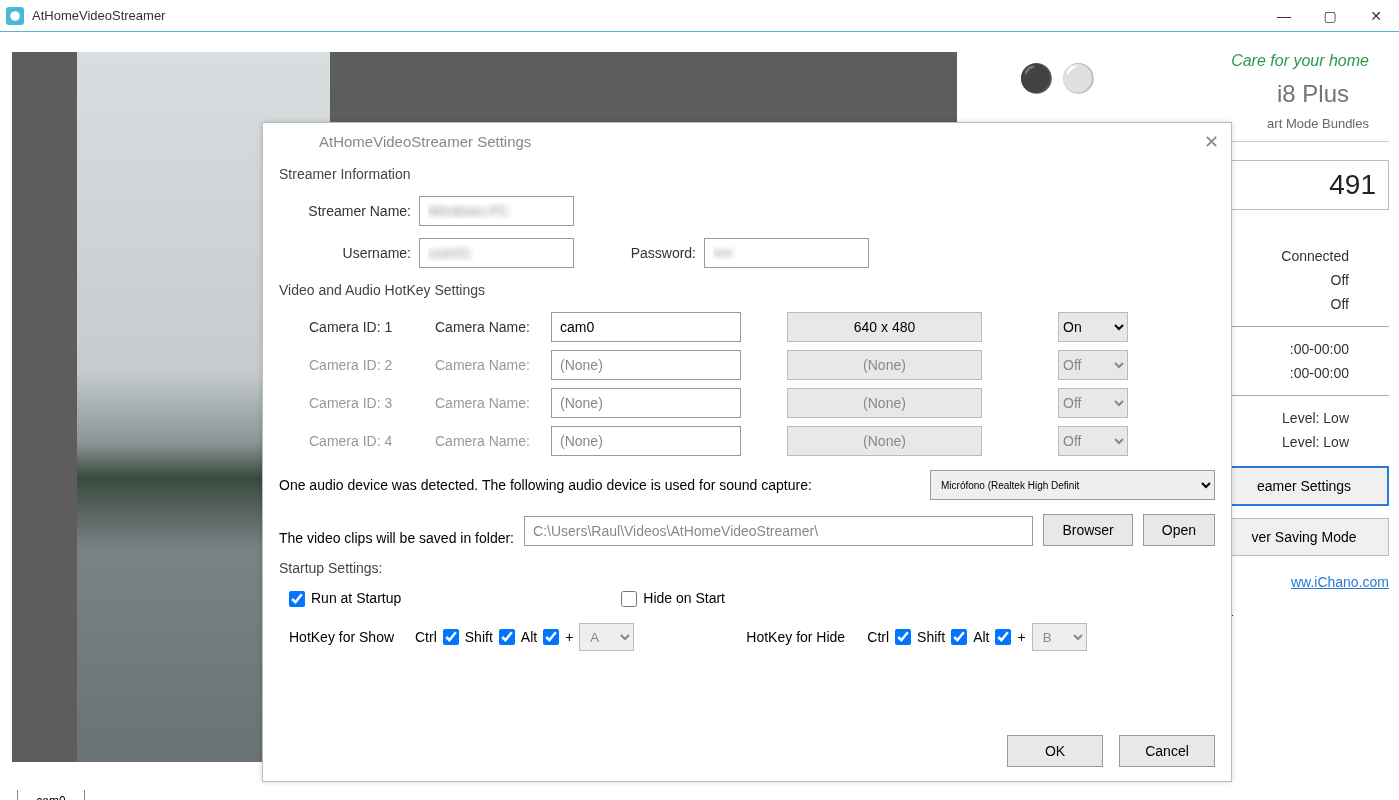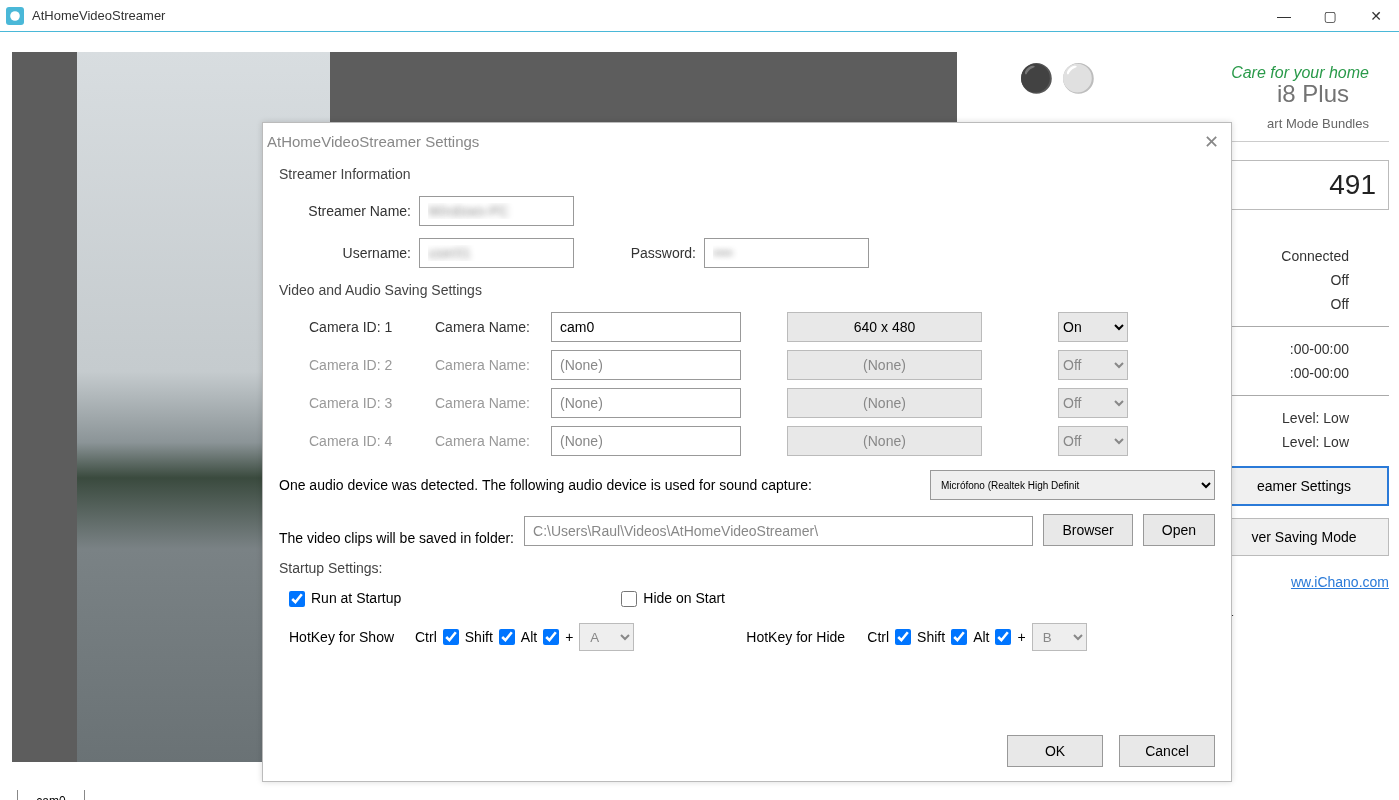--- a/index.html
+++ b/index.html
@@ -15,37 +15,37 @@
 
 
 .main { position: absolute; top: 32px; left: 0; right: 0; bottom: 0; }
 .video-area { position: absolute; left: 12px; top: 20px; width: 945px; height: 710px; background: #5d5d5d; }
 .video-feed { position: absolute; left: 65px; top: 0; width: 253px; height: 710px; background: linear-gradient(to bottom, #d8dde0 0%, #c5cbce 45%, #8b9497 55%, #3a4a3e 60%, #7a8285 70%, #6a7275 100%); overflow: hidden; }
 .cam-tab { position: absolute; left: 17px; top: 758px; width: 68px; height: 25px; border: 1px solid #888; border-top: none; background: #fff; font-size: 12px; text-align: center; line-height: 23px; }
 
 
 .right-panel { position: absolute; right: 10px; top: 20px; width: 390px; }
 .ad-banner { height: 90px; border-bottom: 1px solid #ccc; position: relative; background: #fff; padding: 6px; }
-.ad-banner .care { color: #2a9a4a; font-style: italic; font-size: 16px; position: absolute; right: 20px; top: 12px; }
+.ad-banner .care { color: #2a9a4a; font-style: italic; font-size: 16px; position: absolute; right: 20px; top: 0; }
 .ad-banner .i8 { color: #737373; font-size: 24px; font-weight: normal; position: absolute; right: 40px; top: 28px; }
 .ad-banner .bundle { color: #666; font-size: 13px; position: absolute; right: 20px; top: 64px; }
 .ad-banner .dots { position: absolute; left: 20px; top: 10px; font-size: 28px; }
 .cid-box { border: 1px solid #bbb; margin-top: 18px; padding: 8px 12px; font-size: 28px; text-align: right; color: #222; }
 .status-box { margin-top: 10px; font-size: 14px; color: #333; }
 .status-box .lbl { padding: 4px 0; }
 .status-box .val { text-align: right; padding: 4px 40px 4px 0; }
 .status-divider { border-top: 1px solid #aaa; margin: 10px 0; }
 .side-btn { display: block; width: 170px; margin-left: auto; margin-top: 12px; padding: 10px; border: 1px solid #bbb; background: #f0f0f0; font-size: 14px; text-align: center; }
 .side-btn.active { border: 2px solid #2a7ad8; }
 .side-link { display: block; text-align: right; margin-top: 18px; color: #2a7ad8; font-size: 14px; text-decoration: underline; }
 .version { text-align: center; margin-top: 14px; font-size: 13px; color: #333; }
 
 
 .modal { position: absolute; left: 262px; top: 90px; width: 970px; height: 660px; background: #fff; border: 1px solid #bbb; box-shadow: 0 0 6px rgba(0,0,0,0.15); }
-.modal-title { padding: 10px 4px; font-size: 15px; color: #888; position: relative; }
+.modal-title { padding: 10px 16px; font-size: 15px; color: #888; position: relative; margin-left: 40px; }
 .modal-close { position: absolute; right: 12px; top: 8px; font-size: 18px; color: #888; cursor: pointer; }
 .fieldset { margin: 6px 16px 14px; }
 .legend { font-size: 14px; color: #444; margin-bottom: 14px; }
 .row { display: flex; align-items: center; margin-bottom: 12px; font-size: 14px; color: #333; }
 .lbl-r { width: 140px; text-align: right; padding-right: 8px; }
 .lbl-r2 { width: 90px; text-align: right; padding-right: 8px; }
 .inp { height: 30px; border: 1px solid #999; padding: 0 8px; font-size: 14px; background: #fff; }
 .inp.blur { color: transparent; text-shadow: 0 0 6px #888; }
 .inp[readonly] { color: #888; }
 .cam-row { display: flex; align-items: center; gap: 16px; margin-bottom: 8px; font-size: 14px; }
@@ -138,21 +138,21 @@
       <div class="row">
         <span class="lbl-r">Username:</span>
         <input class="inp blur" style="width: 155px;" value="user01">
         <span style="width:40px"></span>
         <span class="lbl-r2">Password:</span>
         <input class="inp blur" type="password" style="width: 165px;" value="••••">
       </div>
     </div>
 
     <div class="fieldset">
-      <div class="legend">Video and Audio Saving Settings</div>
+      <div class="legend">Video and Audio HotKey Settings</div>
       <div id="cam-rows" style="padding-left:30px">
           <div class="cam-row" style="color: rgb(51, 51, 51);">
             <span class="cam-id">Camera ID: 1</span>
             <span class="cam-nm-lbl">Camera Name:</span>
             <input class="inp cam-nm-in" value="cam0" style="">
             <button class="res-btn">640 x 480</button>
             <select class="on-sel"><option>On</option></select>
           </div>
           <div class="cam-row muted" style="color: rgb(153, 153, 153);">
             <span class="cam-id">Camera ID: 2</span>

